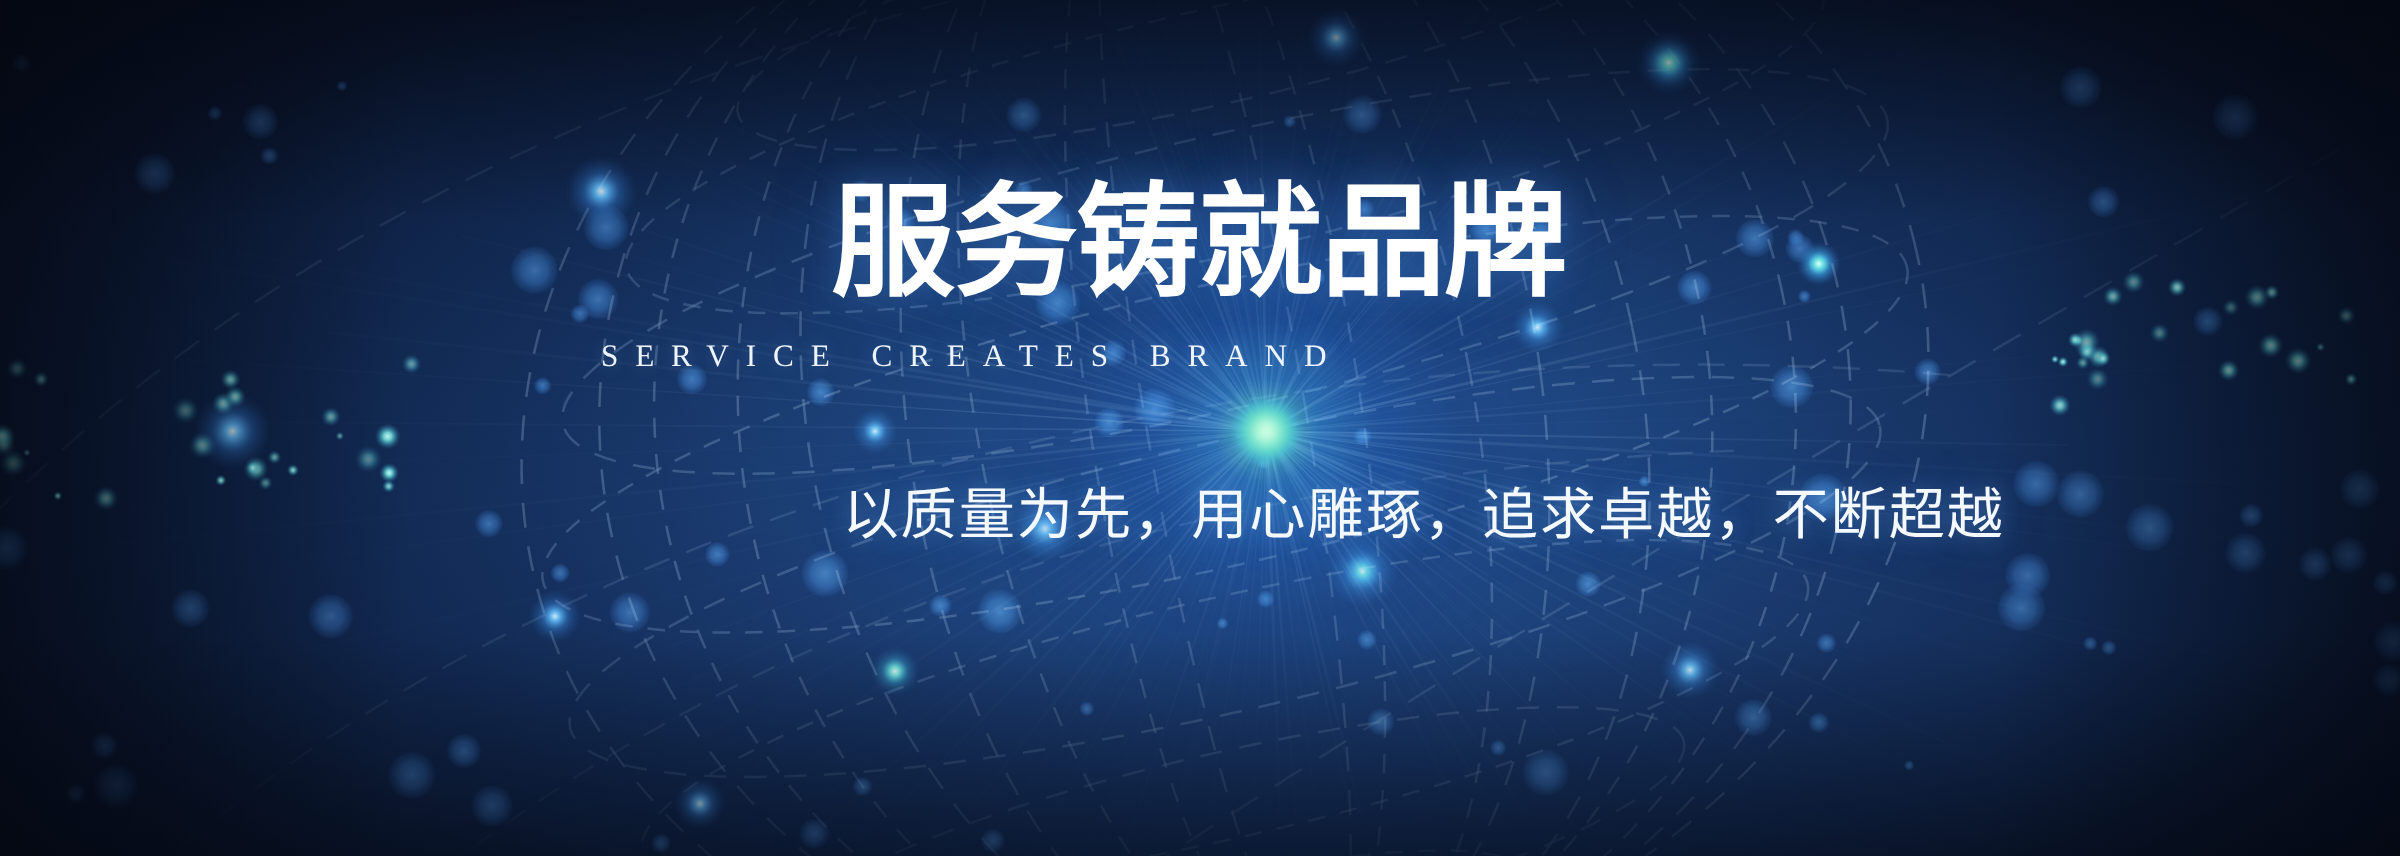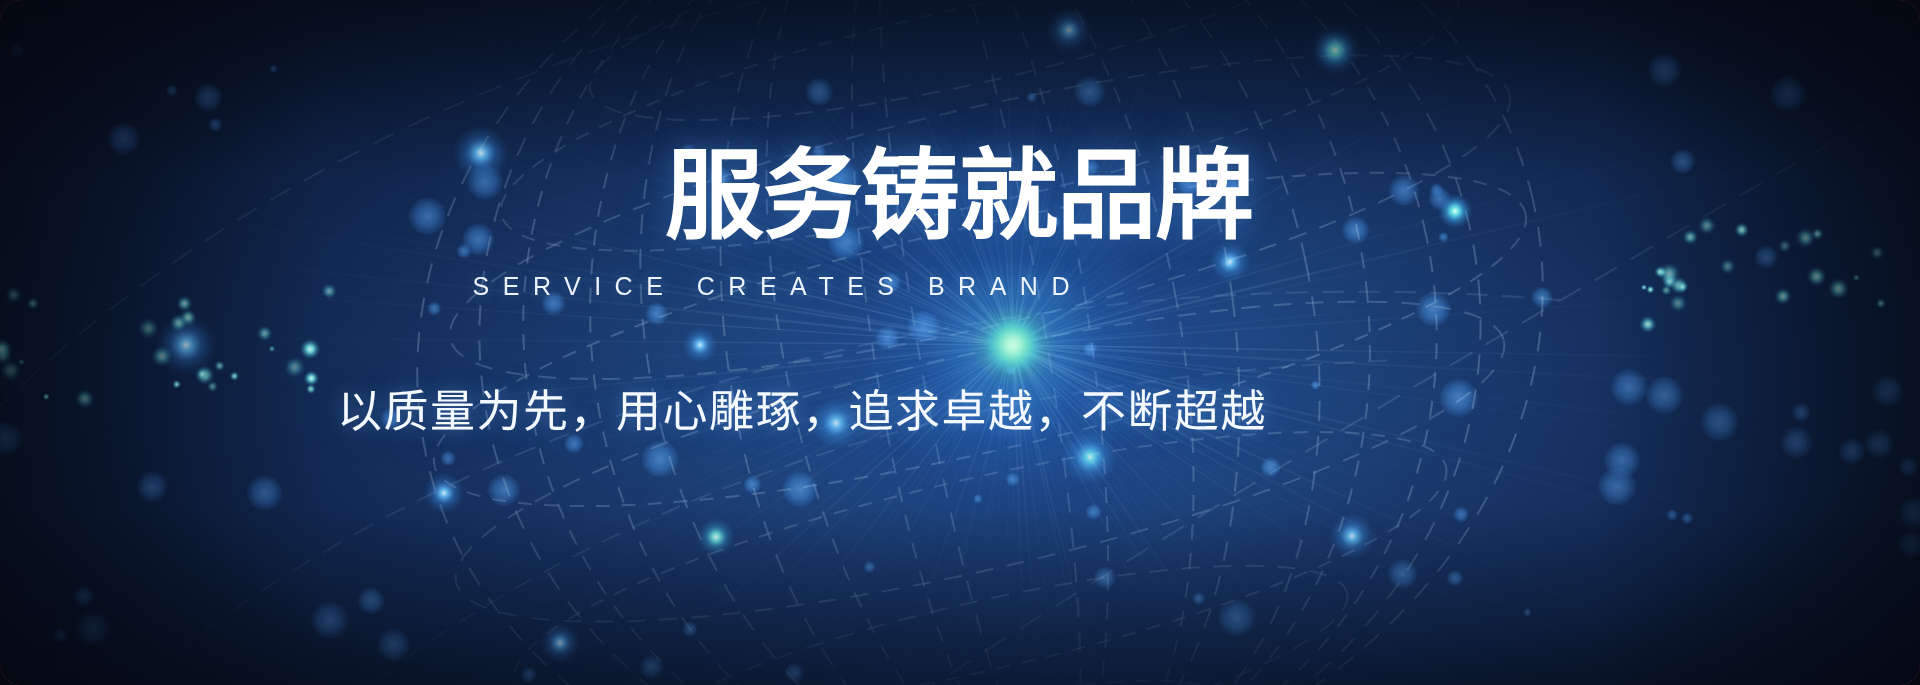--- a/index.html
+++ b/index.html
@@ -5,23 +5,22 @@
 <style>
   html,body{margin:0;padding:0;background:#05090f;}
   *{box-sizing:border-box;}
 
   .banner{
     position:relative;
     width:1920px;
     height:685px;
     overflow:hidden;
     background:#ef4444;
-    font-family:Liberation Sans, sans-serif;
+    font-family:Liberation Serif, serif;
     user-select:none;
-    border-radius:21px;
   }
 
   
   .bg-base{
     position:absolute; inset:0;
     background:
       radial-gradient(120% 145% at 53% 62%, #1a3a6e 0%, #16305e 14%, #0f2347 32%, #0b1833 50%, #091227 66%, #070d1c 82%, #050a15 100%);
   }
   .bg-tint{
     position:absolute; inset:0;
@@ -102,21 +101,21 @@
     font-weight:400;
     letter-spacing:13.5px;
     text-indent:13.5px;
     text-shadow:0 0 14px rgba(120,190,255,.35);
     white-space:nowrap;
   }
   .tagline{
     position:absolute;
     left:0; top:375px;
     width:1604px;
-    text-align:center;
+    text-align:right;
     color:#f4f8ff;
     font-size:45px;
     font-weight:400;
     letter-spacing:1.5px;
     text-shadow:0 0 18px rgba(110,180,255,.40), 0 0 44px rgba(40,110,210,.22);
     white-space:nowrap;
   }
 </style>
 </head>
 <body>

